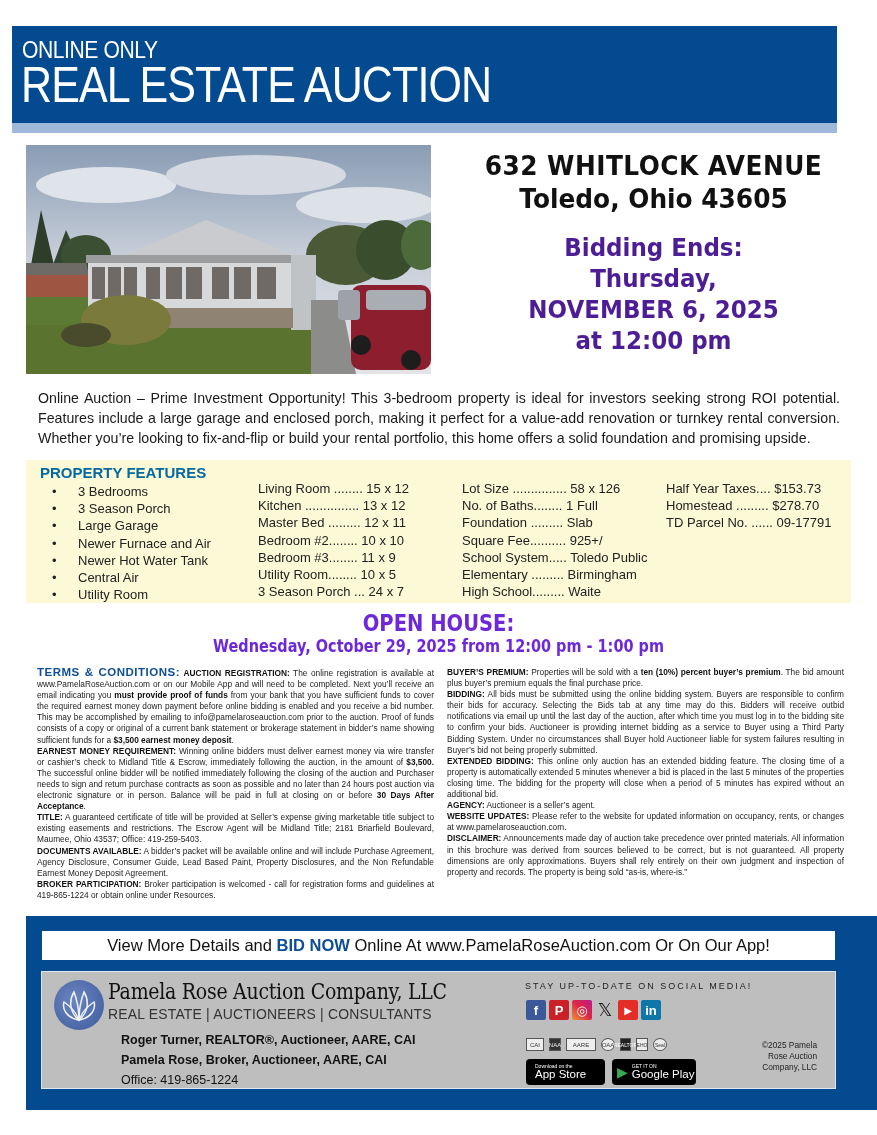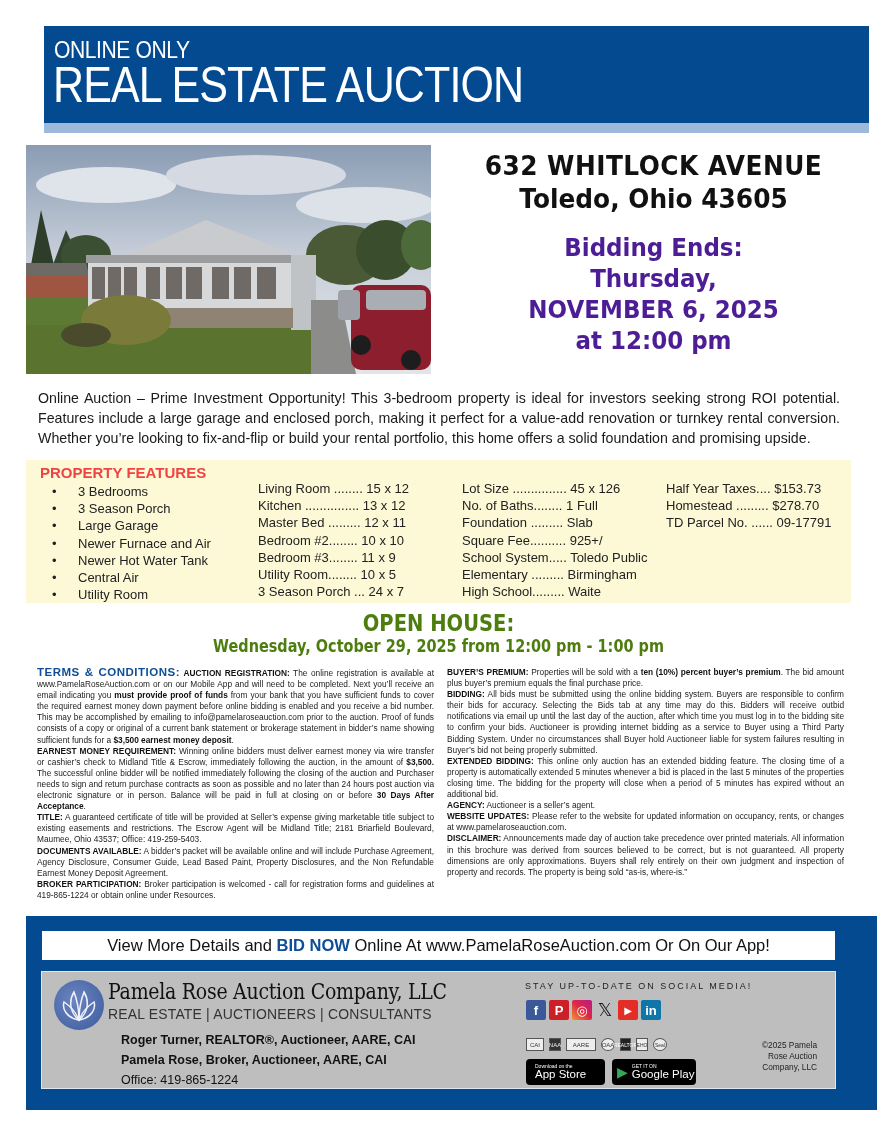--- a/index.html
+++ b/index.html
@@ -1,46 +1,46 @@
 <!DOCTYPE html>
 <html><head>
 <meta charset="utf-8">
 <style>
   * { box-sizing: border-box; margin: 0; padding: 0; }
   html, body { width: 877px; height: 1135px; background: #ffffff; overflow: hidden; }
   body { font-family: "Liberation Sans", "DejaVu Sans", sans-serif; color: #111; position: relative; }
 
-  .header { position: absolute; left: 44px; top: 26px; width: 825px; height: 107px; background: #044a91; }
+  .header { position: absolute; left: 12px; top: 26px; width: 825px; height: 107px; background: #044a91; }
   .header .stripe { position: absolute; left: 0; bottom: 0; width: 100%; height: 10px; background: #9fb9db; }
   .header .small { position: absolute; left: 10px; top: 10px; color: #fff; font-size: 24px; letter-spacing: -0.5px; font-family: "Liberation Sans", sans-serif; transform: scaleX(0.88); transform-origin: left; }
   .header .big { position: absolute; left: 9px; top: 34px; color: #fff; font-size: 50px; letter-spacing: -1px; font-family: "Liberation Sans", sans-serif; transform: scaleX(0.86); transform-origin: left; line-height: 1; }
 
   .photo { position: absolute; left: 26px; top: 145px; width: 405px; height: 229px; overflow: hidden; }
   .photo svg { width: 100%; height: 100%; display: block; }
 
   .address { position: absolute; left: 470px; top: 150px; width: 367px; text-align: center; }
   .address .l1 { font-size: 27px; font-weight: bold; color: #111; font-family: "DejaVu Sans", sans-serif; letter-spacing: 0.5px; transform: scaleX(0.92); }
   .address .l2 { font-size: 27px; font-weight: bold; color: #111; font-family: "DejaVu Sans", sans-serif; margin-top: 2px; transform: scaleX(0.92); }
   .bidding { position: absolute; left: 470px; top: 232px; width: 367px; text-align: center; color: #4c1d95; font-weight: bold; font-family: "DejaVu Sans", sans-serif; }
   .bidding div { font-size: 25px; line-height: 31px; transform: scaleX(0.92); }
 
   .intro { position: absolute; left: 38px; top: 388px; width: 802px; font-size: 14.2px; line-height: 20px; text-align: justify; color: #1a1a1a; }
 
   .features { position: absolute; left: 26px; top: 460px; width: 825px; height: 143px; background: #fdf9d6; }
-  .features h3 { position: absolute; left: 14px; top: 4px; color: #ef4444; font-size: 15px; font-weight: bold; }
+  .features h3 { position: absolute; left: 14px; top: 4px; color: #0369a1; font-size: 15px; font-weight: bold; }
   .bullets { position: absolute; left: 26px; top: 23px; list-style: none; }
   .bullets li { font-size: 13px; line-height: 17.2px; color: #222; position: relative; padding-left: 26px; }
   .bullets li .dot { position: absolute; left: 0; top: 0; font-size: 13px; }
   .spec-col { position: absolute; top: 20px; margin-left: 16px; }
   .spec-row { font-size: 13px; line-height: 17.2px; color: #222; white-space: nowrap; }
   .col2 { left: 216px; }
   .col3 { left: 420px; }
   .col4 { left: 624px; }
 
-  .openhouse { position: absolute; left: 26px; top: 610px; width: 825px; text-align: center; color: #4d7c0f; font-weight: bold; font-family: "DejaVu Sans", sans-serif; }
+  .openhouse { position: absolute; left: 26px; top: 610px; width: 825px; text-align: center; color: #6d28d9; font-weight: bold; font-family: "DejaVu Sans", sans-serif; }
   .openhouse .t { font-size: 23px; line-height: 26px; transform: scaleX(0.85); }
   .openhouse .s { font-size: 17px; line-height: 20px; transform: scaleX(0.85); }
 
   .terms { position: absolute; top: 667px; font-size: 8.3px; line-height: 11.1px; color: #222; text-align: justify; }
   .terms.left { left: 37px; width: 397px; }
   .terms.right { left: 447px; width: 397px; }
   .terms b { color: #111; }
   .terms .tc-head { color: #0d4e97; font-weight: bold; font-size: 11.5px; letter-spacing: 0.5px; }
   .terms .dir-head { font-weight: bold; font-size: 12px; color: #111; }
   .terms p { margin: 0; }
@@ -163,21 +163,21 @@
   <div class="spec-col col2">
     <div class="spec-row">Living Room ........ 15 x 12</div>
     <div class="spec-row">Kitchen ............... 13 x 12</div>
     <div class="spec-row">Master Bed ......... 12 x 11</div>
     <div class="spec-row">Bedroom #2........ 10 x 10</div>
     <div class="spec-row">Bedroom #3........ 11 x 9</div>
     <div class="spec-row">Utility Room........ 10 x 5</div>
     <div class="spec-row">3 Season Porch ... 24 x 7</div>
   </div>
   <div class="spec-col col3">
-    <div class="spec-row">Lot Size ............... 45 x 126</div>
+    <div class="spec-row">Lot Size ............... 58 x 126</div>
     <div class="spec-row">No. of Baths........ 1 Full</div>
     <div class="spec-row">Foundation ......... Slab</div>
     <div class="spec-row">Square Fee.......... 925+/</div>
     <div class="spec-row">School System..... Toledo Public</div>
     <div class="spec-row">Elementary ......... Birmingham</div>
     <div class="spec-row">High School......... Waite</div>
   </div>
   <div class="spec-col col4">
     <div class="spec-row">Half Year Taxes.... $153.73</div>
     <div class="spec-row">Homestead ......... $278.70</div>

